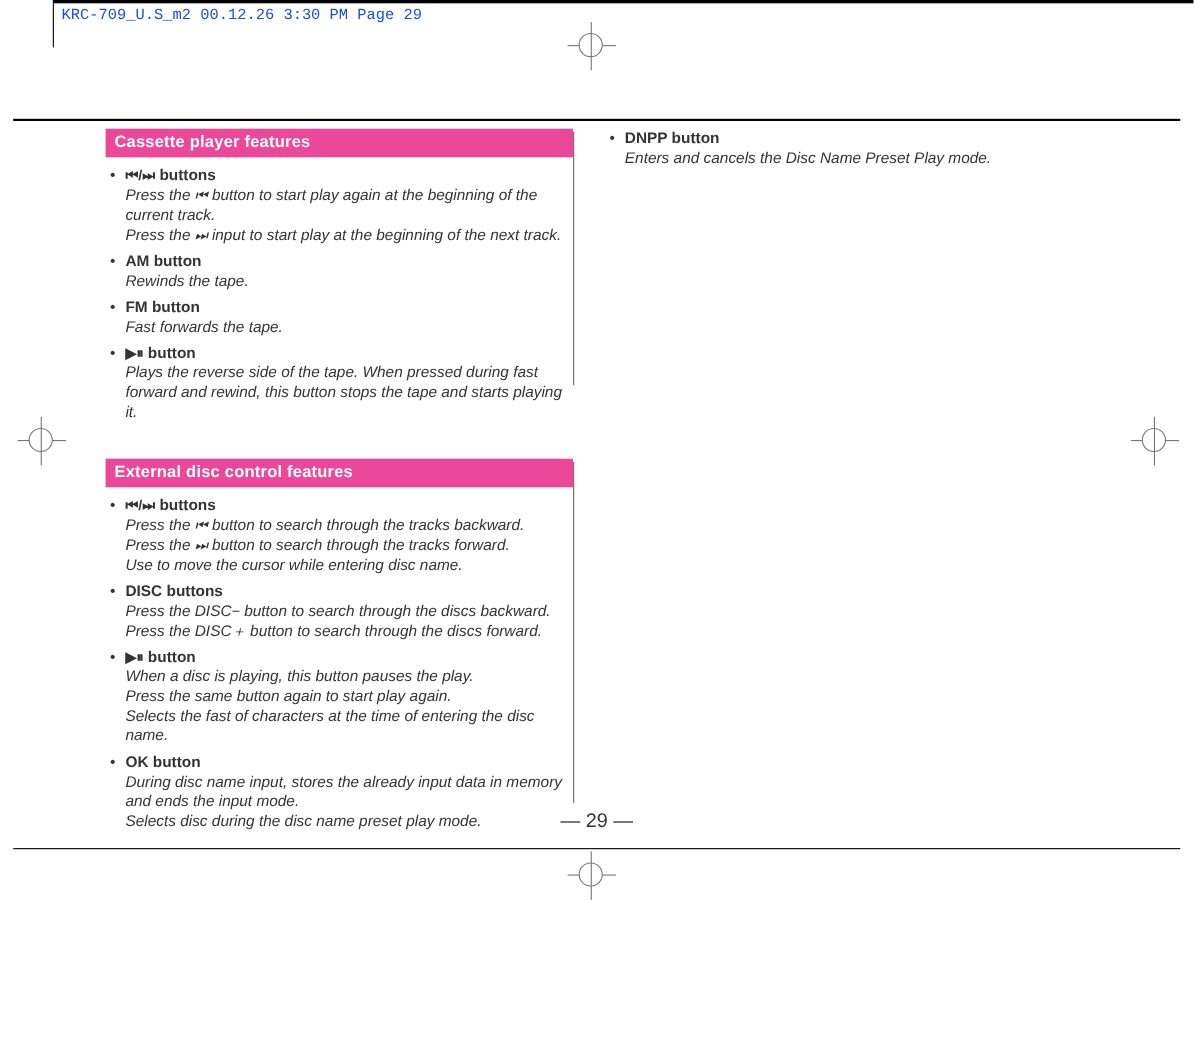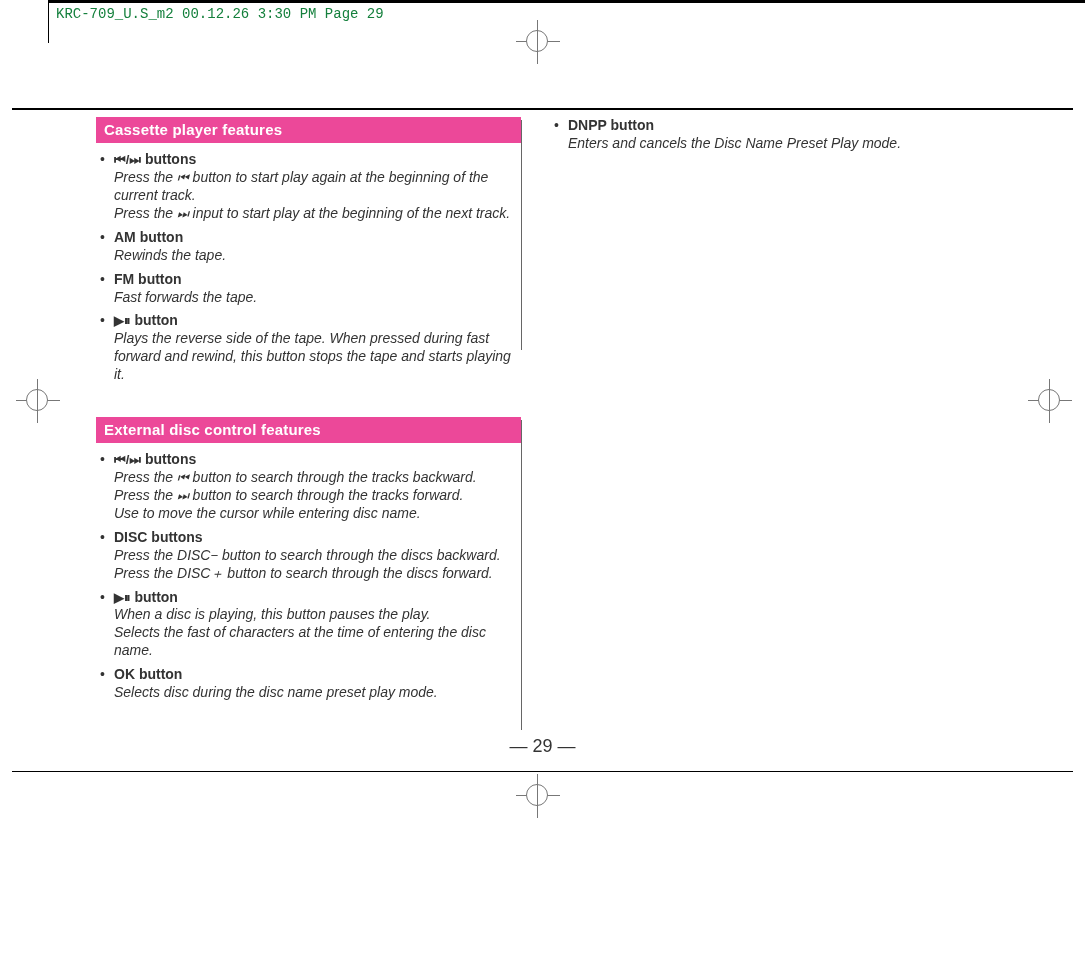--- a/index.html
+++ b/index.html
@@ -22,21 +22,21 @@
     position: absolute;
     top: 0; left: 48px; right: 0;
     height: 3px;
     background: #000;
   }
   .doc-meta {
     position: absolute;
     top: 6px; left: 56px;
     font-family: "Courier New", monospace;
     font-size: 14px;
-    color: #15803d;
+    color: #1d4ed8;
   }
   .rule-top {
     position: absolute;
     top: 108px; left: 12px; right: 12px;
     height: 2px; background: #000;
   }
   .rule-bottom {
     position: absolute;
     top: 771px; left: 12px; right: 12px;
     height: 1px; background: #000;
@@ -171,25 +171,27 @@
 
   <div class="item">
     <span class="item-title">DISC buttons</span>
     <span class="item-line"><span>Press the DISC</span><span class="glyph">−</span><span> button to search through the discs backward.</span></span>
     <span class="item-line"><span>Press the DISC</span><span class="glyph">＋</span><span> button to search through the discs forward.</span></span>
   </div>
 
   <div class="item">
     <span class="item-title"><span class="glyph">▶⏸</span><span> button</span></span>
     <span class="item-line">When a disc is playing, this button pauses the play.</span>
+    <span class="item-line">Press the same button again to start play again.</span>
     <span class="item-line">Selects the fast of characters at the time of entering the disc name.</span>
   </div>
 
   <div class="item">
     <span class="item-title">OK button</span>
+    <span class="item-line">During disc name input, stores the already input data in memory and ends the input mode.</span>
     <span class="item-line">Selects disc during the disc name preset play mode.</span>
   </div>
 </div>
 
 <div class="col col-right">
   <div class="item">
     <span class="item-title">DNPP button</span>
     <span class="item-line">Enters and cancels the Disc Name Preset Play mode.</span>
   </div>
 </div>

